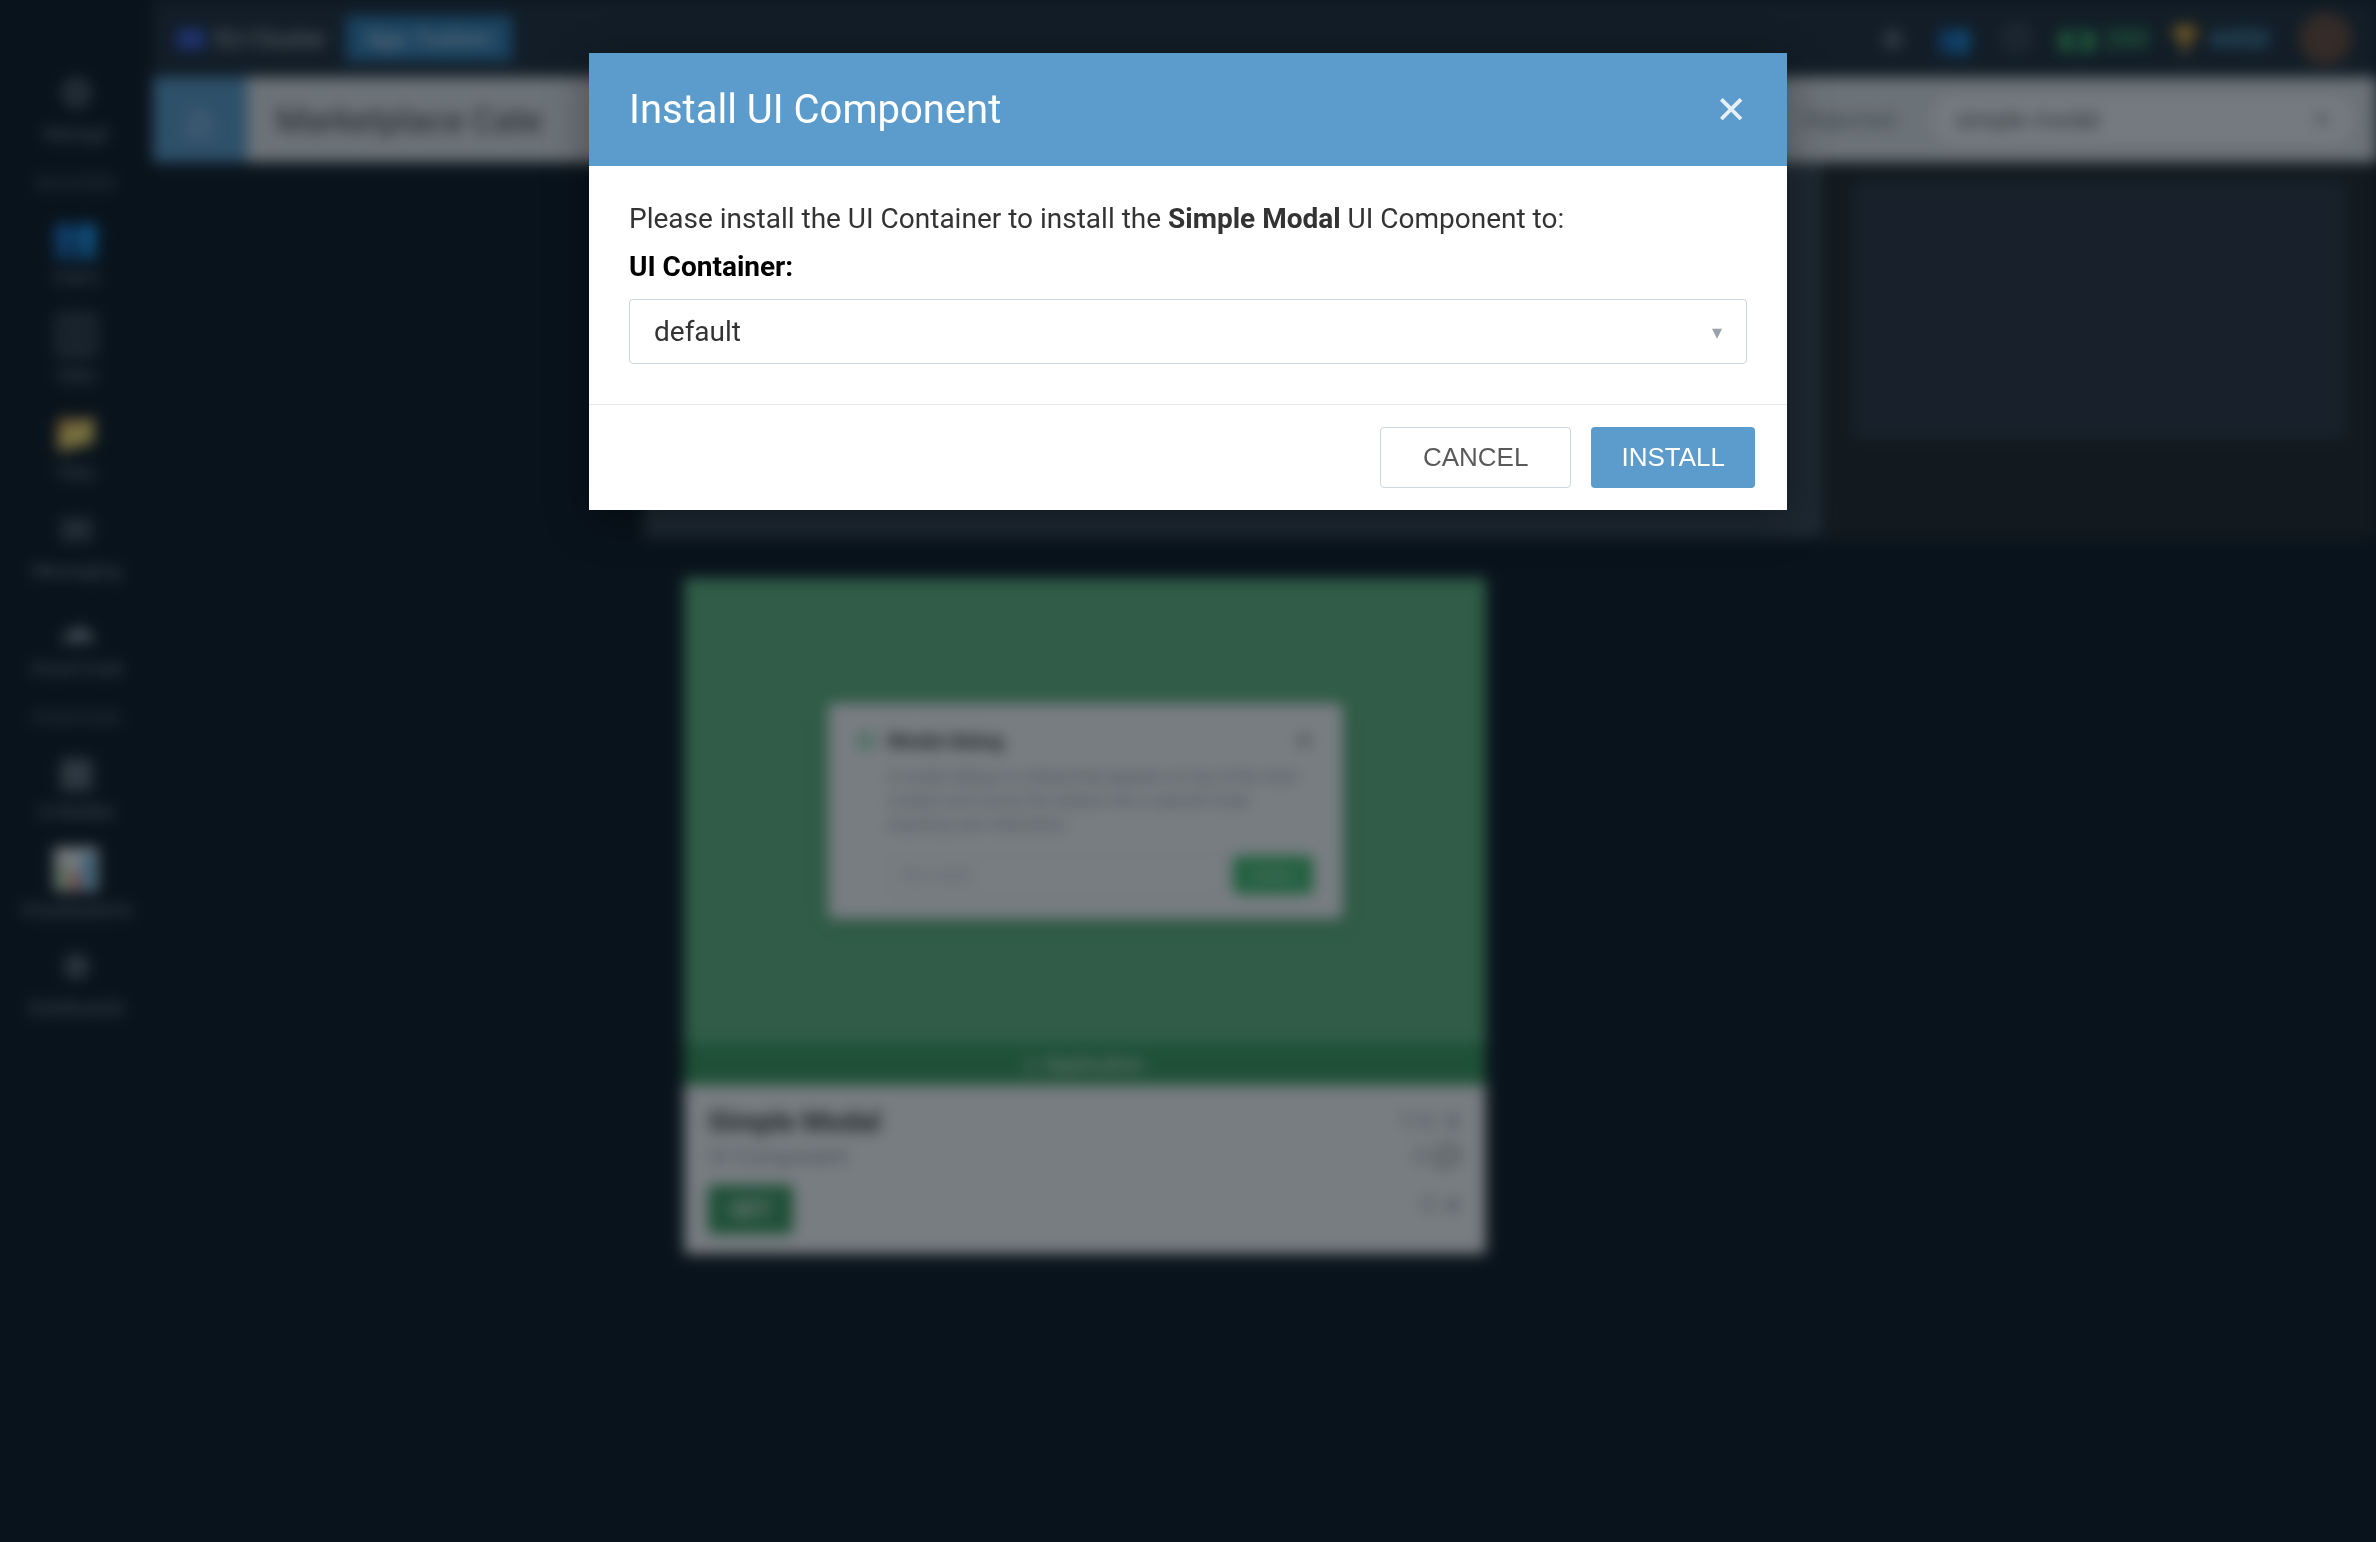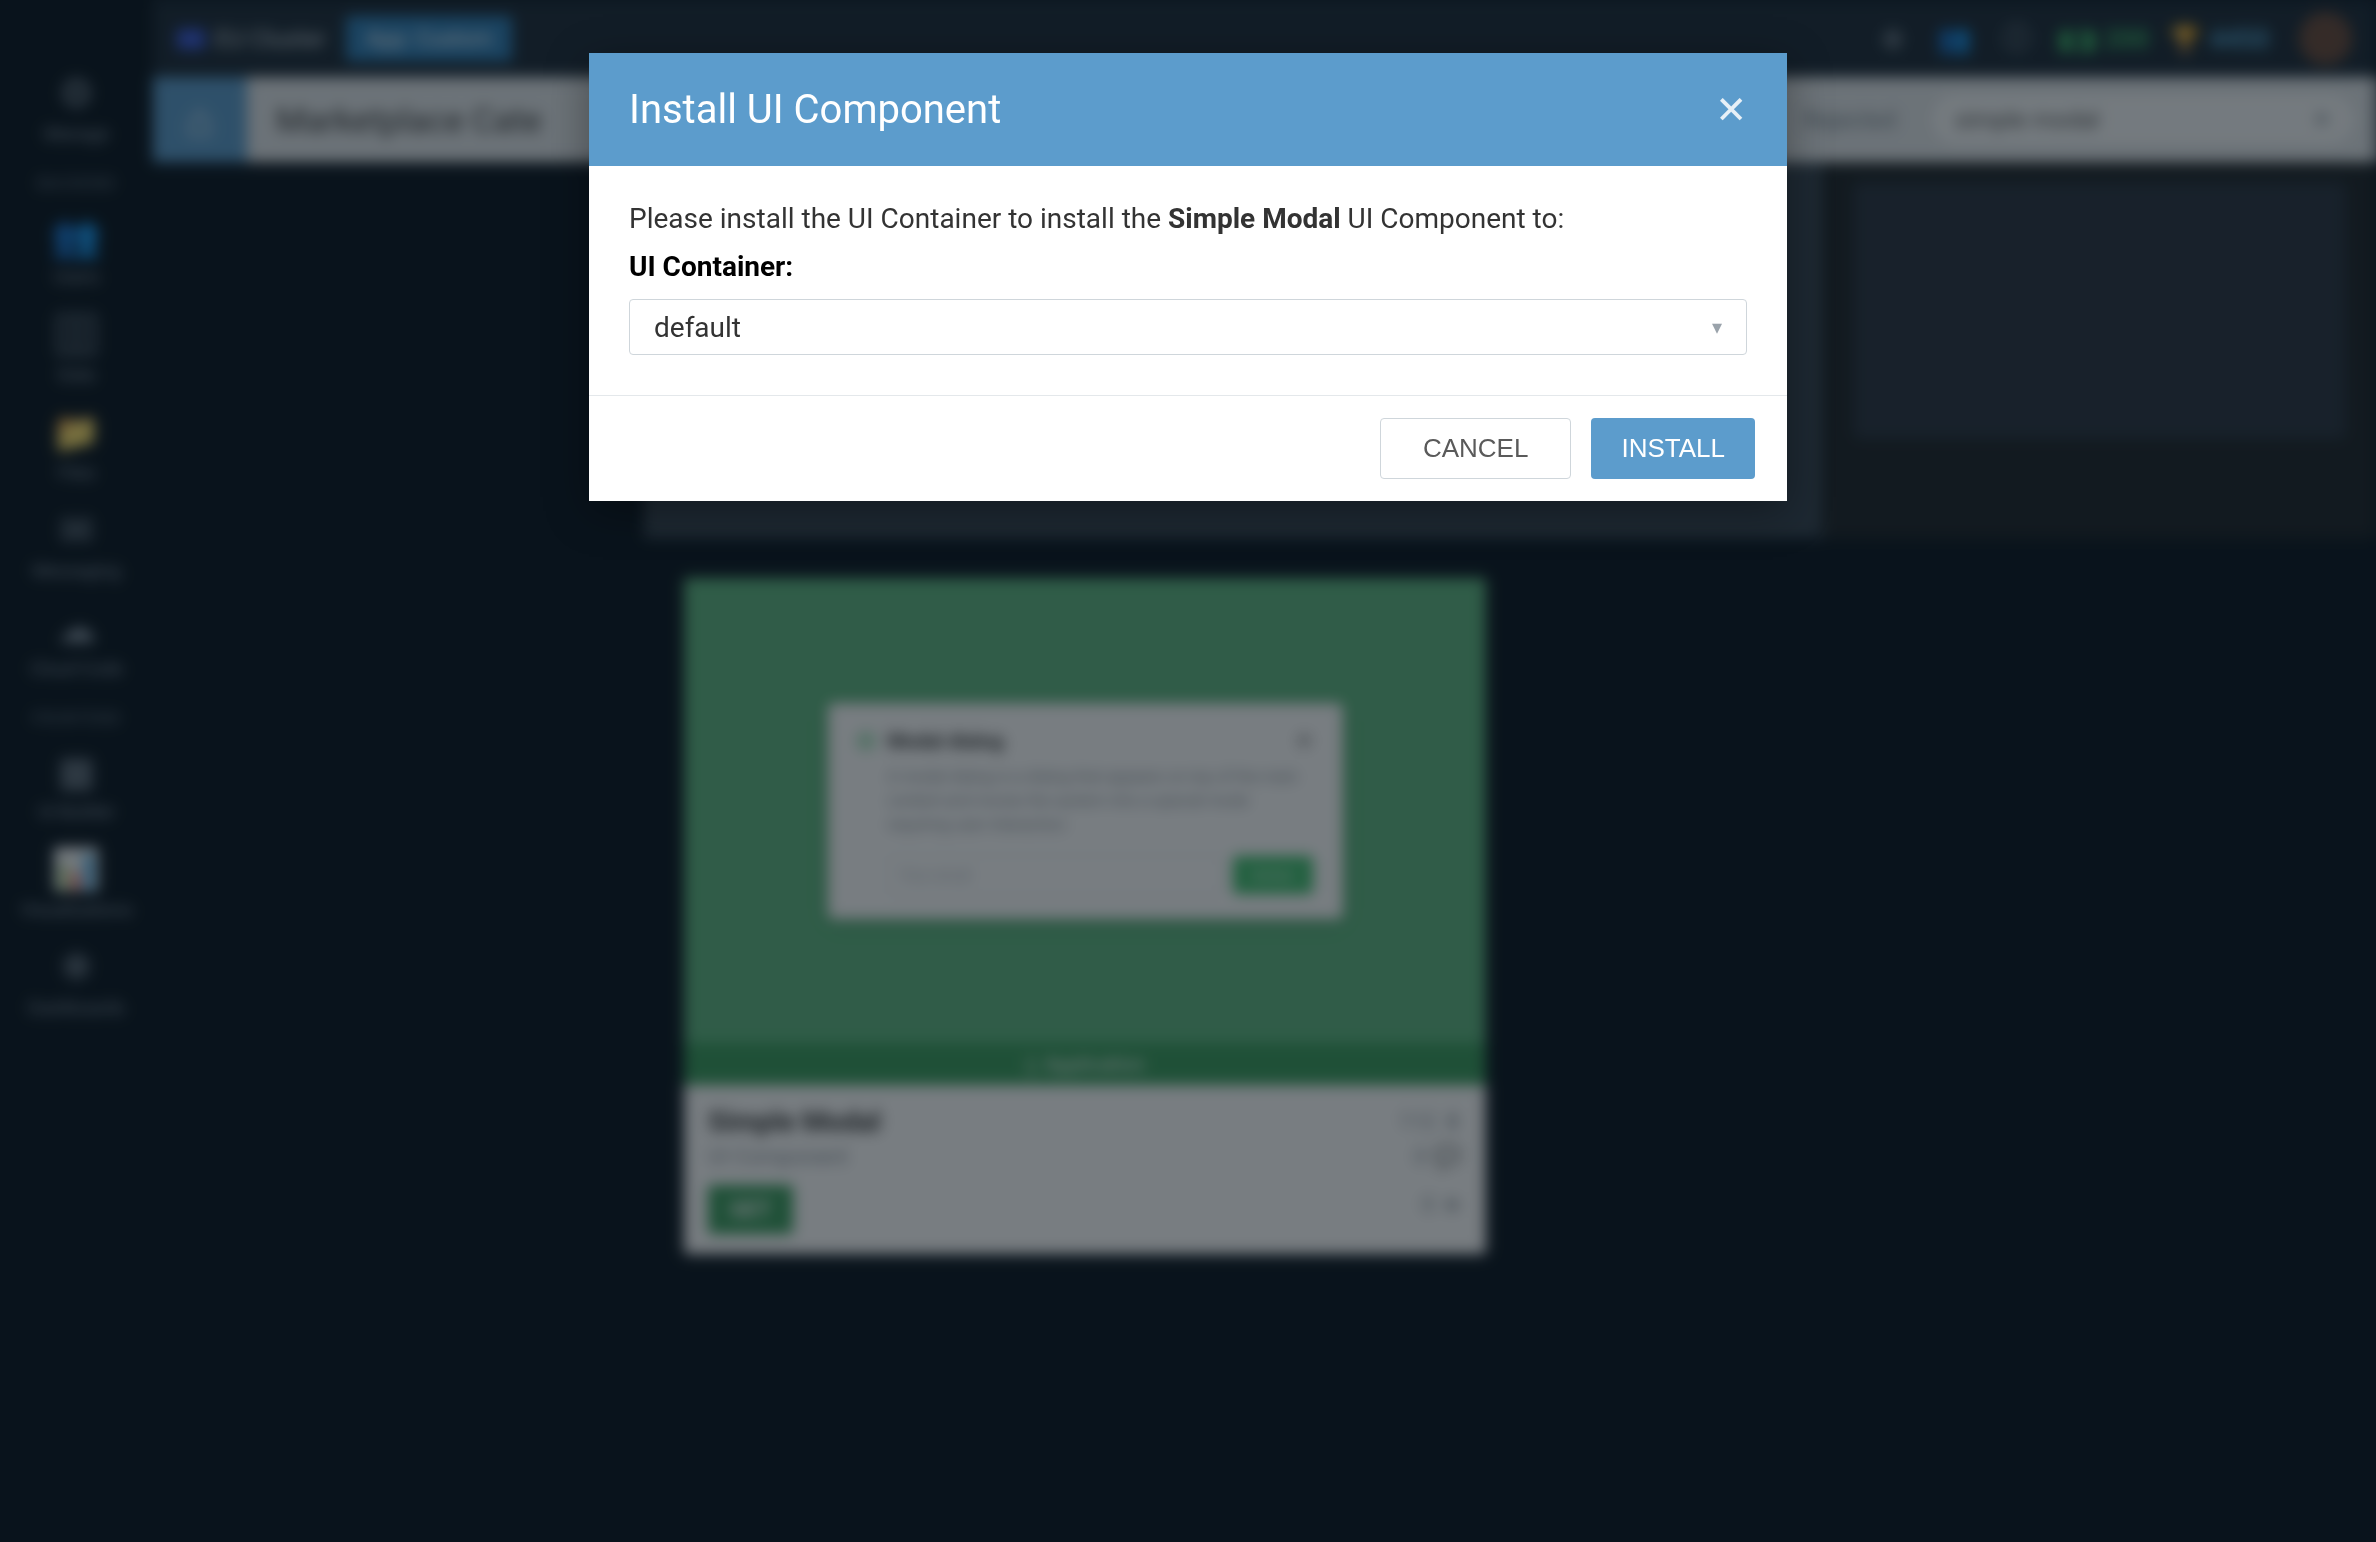--- a/index.html
+++ b/index.html
@@ -66,21 +66,21 @@
 
 
 .overlay { position: absolute; inset: 0; background: rgba(10,18,26,.55); backdrop-filter: blur(4px); }
 .dialog { position: absolute; left: 50%; top: 34px; transform: translateX(-50%); width: 1198px; background: #fff; border-radius: 0; box-shadow: 0 10px 40px rgba(0,0,0,.35); overflow: hidden; margin-top: 19px; }
 .dialog .dlg-head { background: #5c9ccc; color: #fff; height: 113px; display: flex; align-items: center; padding: 0 40px; font-size: 40px; font-weight: 400; }
 .dialog .dlg-head .close { margin-left: auto; font-size: 38px; color: #e7f0f7; cursor: pointer; }
 .dialog .dlg-body { padding: 32px 40px 40px; }
 .dialog .prompt { font-size: 28px; color: #333; line-height: 1.5; }
 .dialog .prompt b { font-weight: 700; }
 .dialog .field-label { font-size: 28px; font-weight: 700; color: #000000; margin-top: 10px; }
-.dialog .select { margin-top: 16px; height: 56px; border: 1px solid #cfd6db; border-radius: 4px; display: flex; align-items: center; padding: 0 24px; font-size: 28px; color: #333; justify-content: space-between; }
+.dialog .select { margin-top: 16px; height: 65px; border: 1px solid #cfd6db; border-radius: 4px; display: flex; align-items: center; padding: 0 24px; font-size: 28px; color: #333; justify-content: space-between; }
 .dialog .select .chev { color: #9aa3ab; font-size: 20px; }
 .dialog .dlg-foot { border-top: 1px solid #e4e8eb; padding: 22px 32px; display: flex; justify-content: flex-end; gap: 20px; }
 .dialog .btn-cancel { border: 1px solid #cfd6db; background: #fff; color: #5a5a5a; height: 61px; padding: 0 42px; border-radius: 4px; font-size: 26px; }
 .dialog .btn-install { border: none; background: #5c9ccc; color: #fff; height: 61px; padding: 0 30px; border-radius: 4px; font-size: 26px; }
 
 .blurred { filter: blur(6px); }
 </style>
 </head>
 <body>
 

